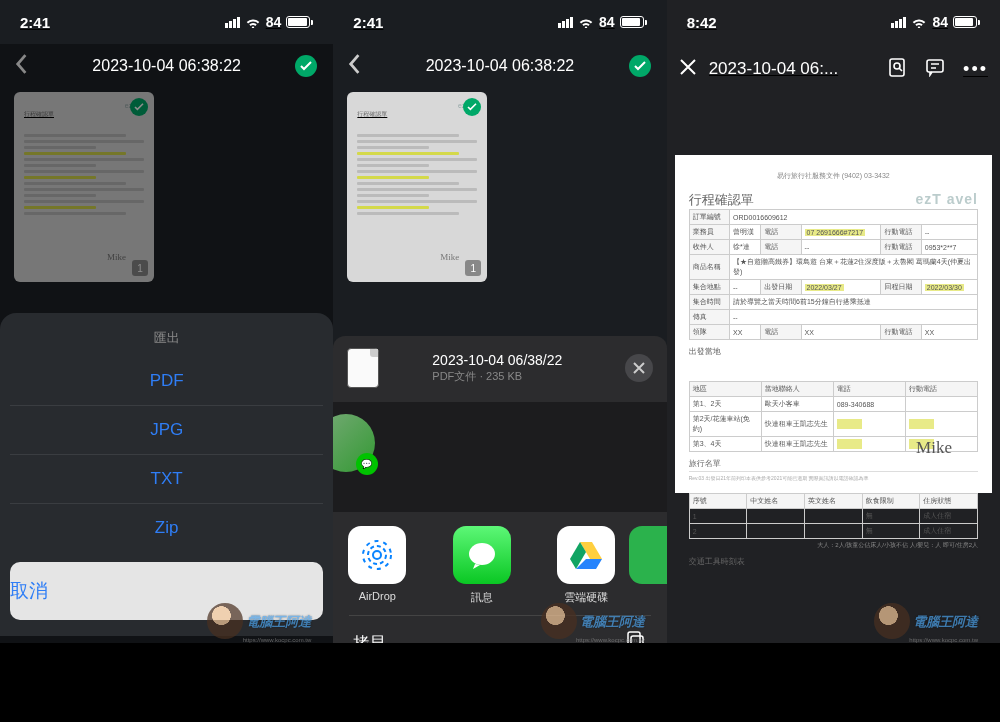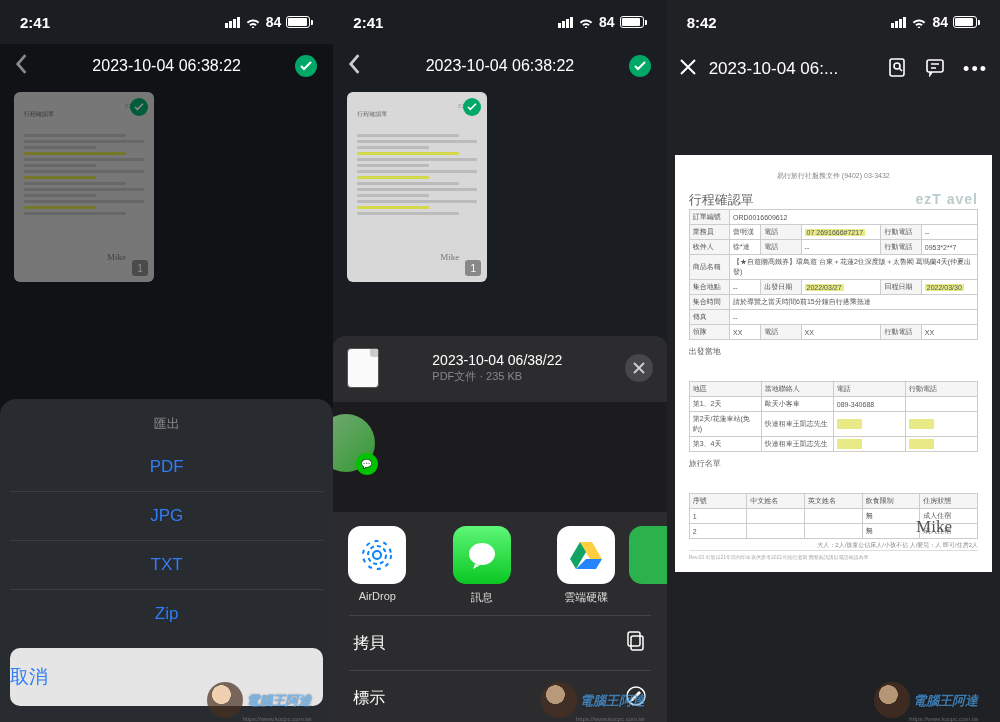--- a/index.html
+++ b/index.html
@@ -1,17 +1,17 @@
 <!DOCTYPE html>
 <html><head>
 <meta charset="utf-8">
 <style>
 * { margin: 0; padding: 0; box-sizing: border-box; font-family: -apple-system, BlinkMacSystemFont, "Segoe UI", sans-serif; }
 body { background: #000; display: flex; width: 1000px; height: 722px; overflow: hidden; position: relative; }
-.phone { width: 333.33px; height: 722px; position: relative; background: #1a1d21; overflow: hidden; }
+.phone { width: 333.33px; height: 643px; position: relative; background: #1a1d21; overflow: hidden; text-decoration: underline; }
 .phone:nth-child(3) { background: #202124; }
 .status-bar { height: 44px; display: flex; justify-content: space-between; align-items: center; padding: 0 20px; color: #fff; font-size: 15px; font-weight: 600; }
 .status-right { display: flex; align-items: center; gap: 5px; }
 .signal-icon { display: inline-flex; gap: 1px; align-items: flex-end; }
 .sig-bar { width: 3px; background: #fff; }
 .sig-bar:nth-child(1){height:5px;} .sig-bar:nth-child(2){height:7px;} .sig-bar:nth-child(3){height:9px;} .sig-bar:nth-child(4){height:11px;}
 .wifi-icon { width: 16px; height: 12px; }
 .battery { display: flex; align-items: center; gap: 1px; }
 .batt-body { width: 24px; height: 12px; border: 1px solid #fff; border-radius: 3px; position: relative; }
 .batt-fill { position: absolute; left: 1px; top: 1px; bottom: 1px; width: 84%; background: #fff; border-radius: 1px; }
@@ -31,21 +31,21 @@
 .doc-lines { display: flex; flex-direction: column; gap: 3px; }
 .doc-line { height: 3px; background: #bbb; border-radius: 1px; }
 .doc-line.short { width: 60%; }
 .doc-line.med { width: 85%; }
 .doc-hl { background: #d4d94a !important; }
 .doc-title-sm { font-size: 6px; color: #666; margin-bottom: 4px; }
 .doc-logo-sm { font-size: 7px; color: #9aa; float: right; }
 .doc-sig-sm { position: absolute; bottom: 20px; right: 28px; font-family: cursive; font-size: 9px; color: #777; }
 
 
-.sheet { position: absolute; bottom: 0; left: 0; right: 0; background: #282b2f; border-radius: 16px 16px 0 0; padding: 12px 10px 16px; }
+.sheet { position: absolute; bottom: 7px; left: 0; right: 0; background: #282b2f; border-radius: 16px 16px 0 0; padding: 12px 10px 16px; }
 .sheet-title { text-align: center; color: #888; font-size: 13px; margin: 4px 0 10px; }
 .sheet-btn { display: block; width: 100%; text-align: center; padding: 14px 0; color: #2f7ef6; font-size: 17px; background: transparent; border: none; }
 .sheet-btn + .sheet-btn { border-top: 0.5px solid #3a3d41; }
 .sheet-cancel { display: block; width: 100%; text-align: left; padding: 16px 0; color: #2f7ef6; font-size: 19px; font-weight: 500; background: #e5e5e5; border-radius: 10px; margin-top: 10px; border: none; }
 .dim-overlay { position: absolute; inset: 0; background: rgba(0,0,0,0.35); }
 
 
 .share-sheet { position: absolute; top: 336px; left: 0; right: 0; bottom: 0; background: #2c2c2e; border-radius: 12px 12px 0 0; padding: 12px 0 0; }
 .share-header { display: flex; align-items: center; padding: 0 14px 10px; gap: 10px; }
 .share-ico { width: 32px; height: 40px; background: #fafafa; border-radius: 4px; flex-shrink: 0; border: 1px solid #555; position: relative; }
@@ -457,20 +457,21 @@
       <tr>
             <td>2</td>
             <td></td>
             <td></td>
             <td>無</td>
             <td>成人住宿</td>
           </tr>
     </tbody>
       </table>
     <div style="text-align:right;font-size:6px;color:#888;margin-top:2px;">大人：2人/孩童公佔床人/小孩不佔 人/嬰兒：人  即可/住房2人</div>
+    <div style="margin-top:6px;font-size:8px;color:#666;">交通工具時刻表</div>
     <div class="doc-sig">Mike</div>
     <div class="doc-footer">Rev.03 出發日21年前列印本表供參考2021可能已過期 實際資訊請以電話確認為準</div>
   </div>
   <div class="wm">
       <div class="wm-face"></div>
       <div><span class="wm-text">電腦王阿達</span><div class="wm-sub">https://www.kocpc.com.tw</div></div>
     </div>
 </div>
 
 </body></html>

